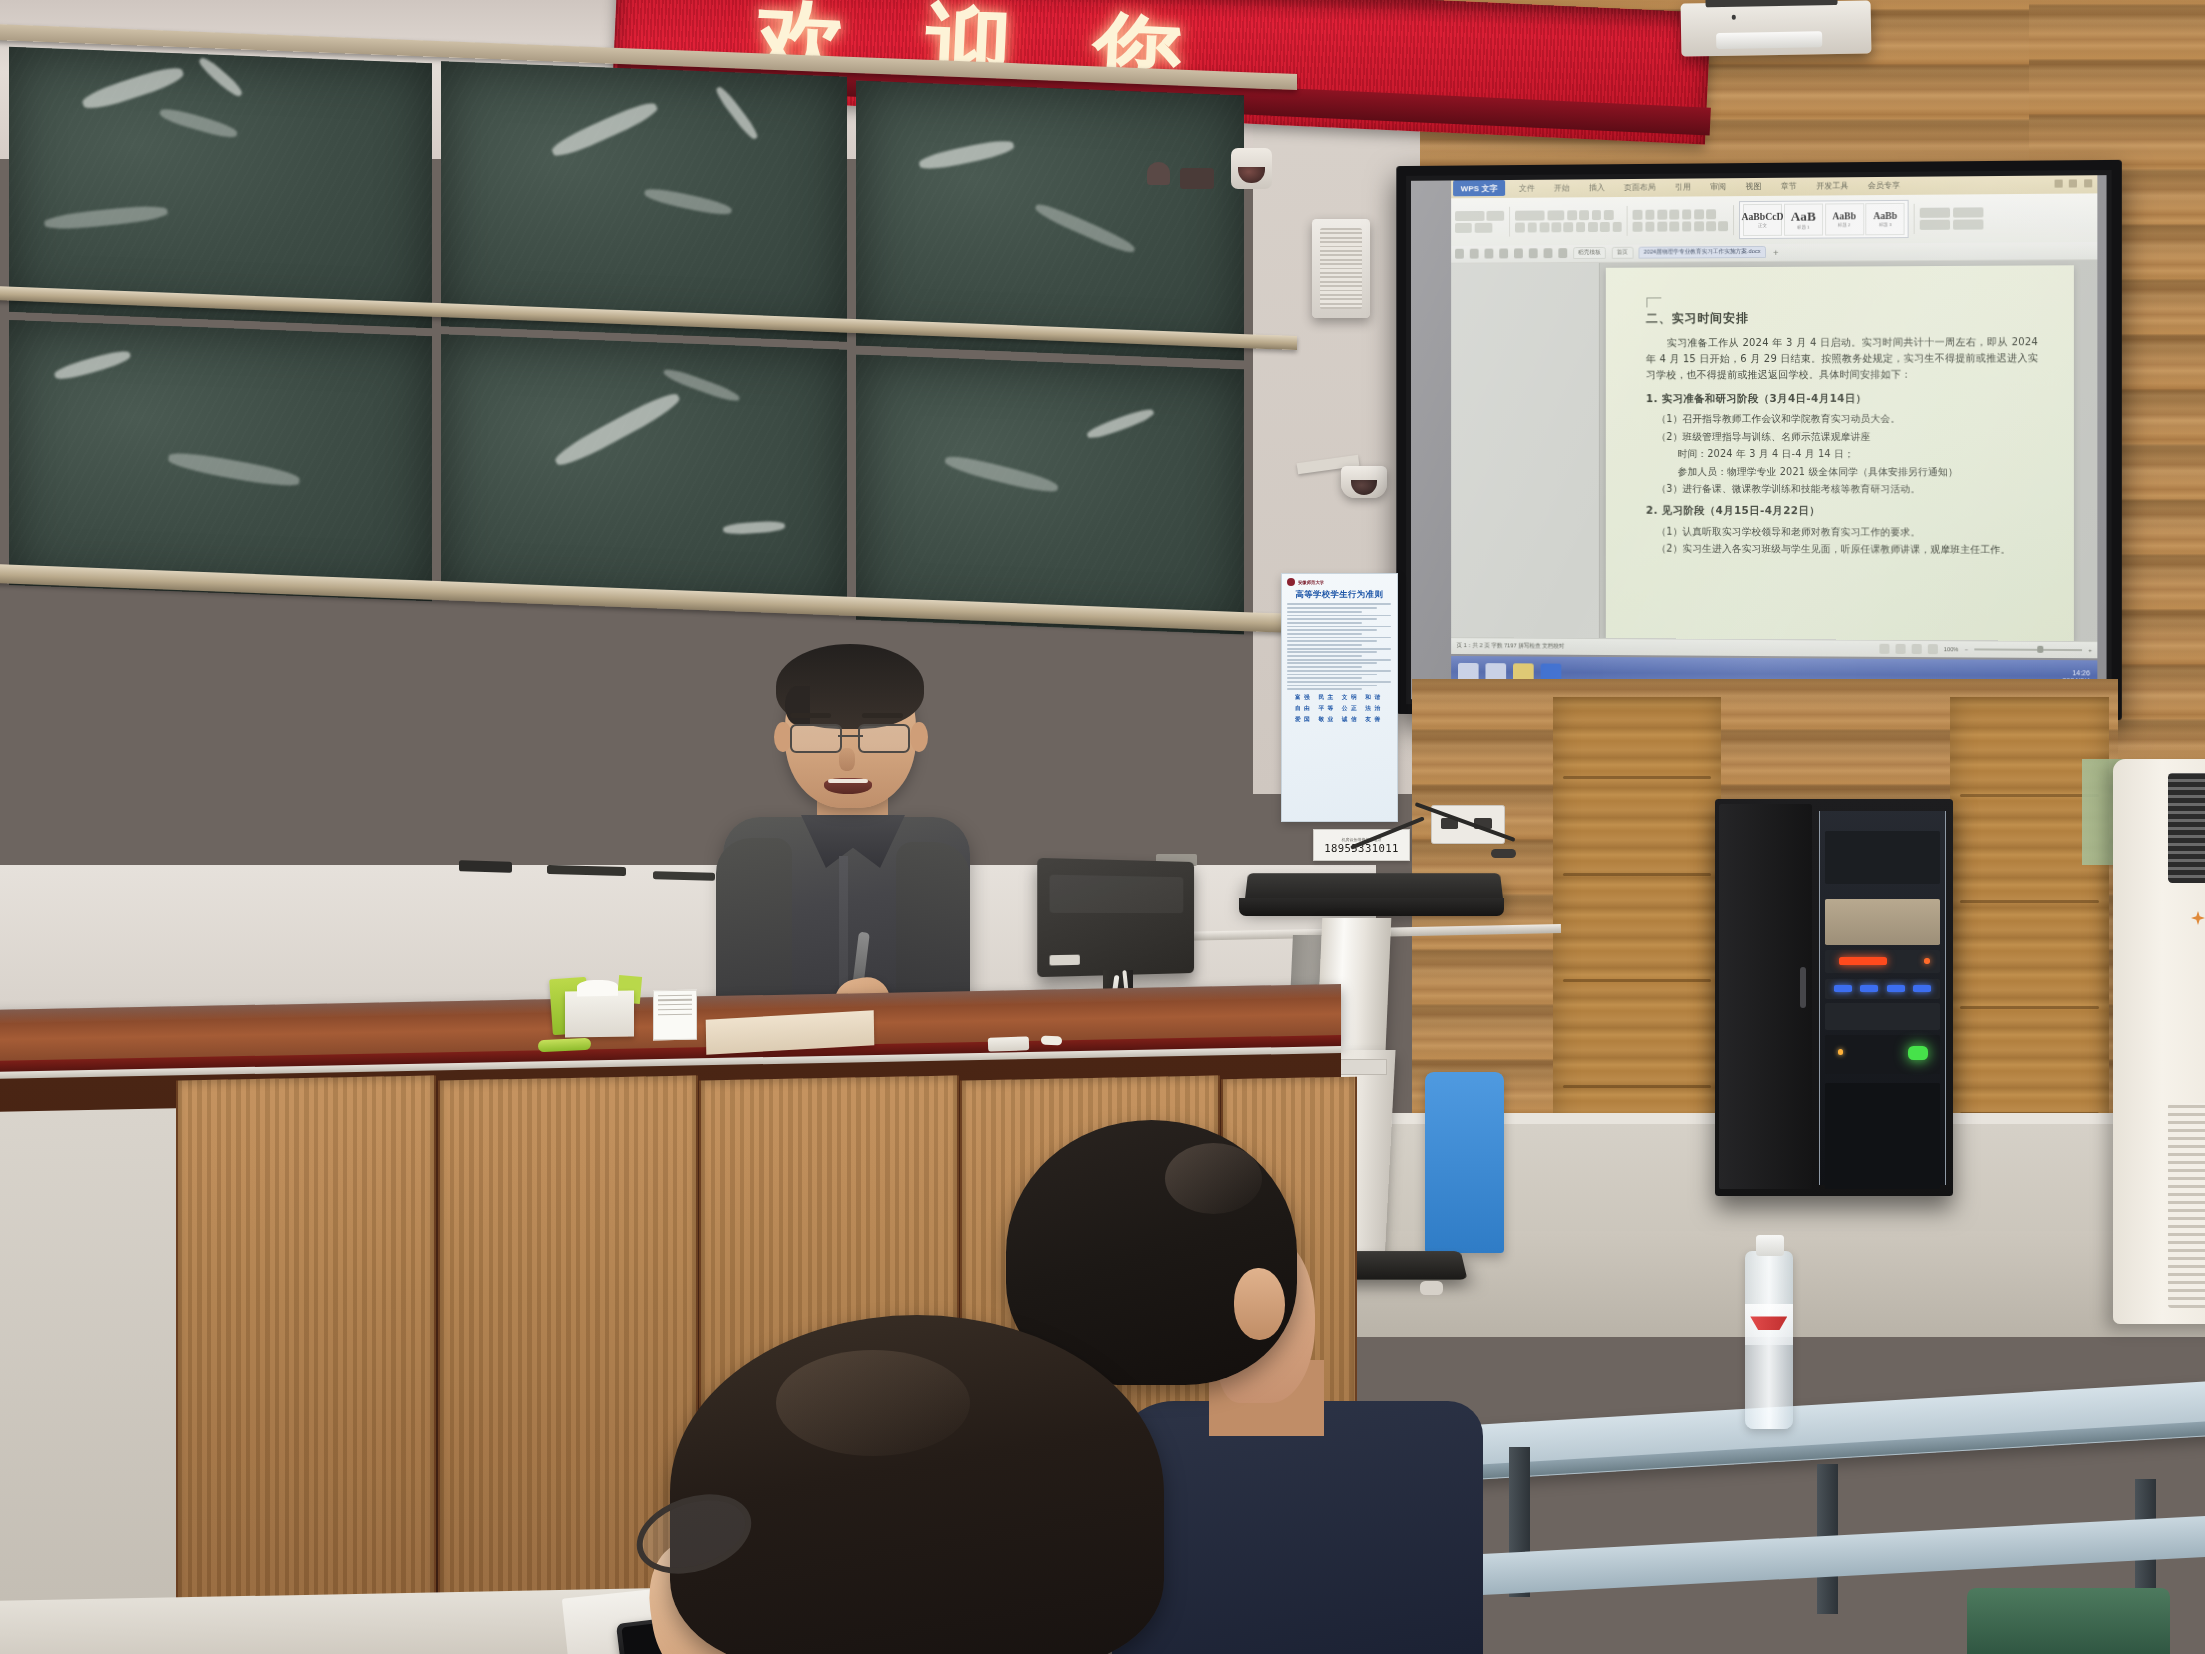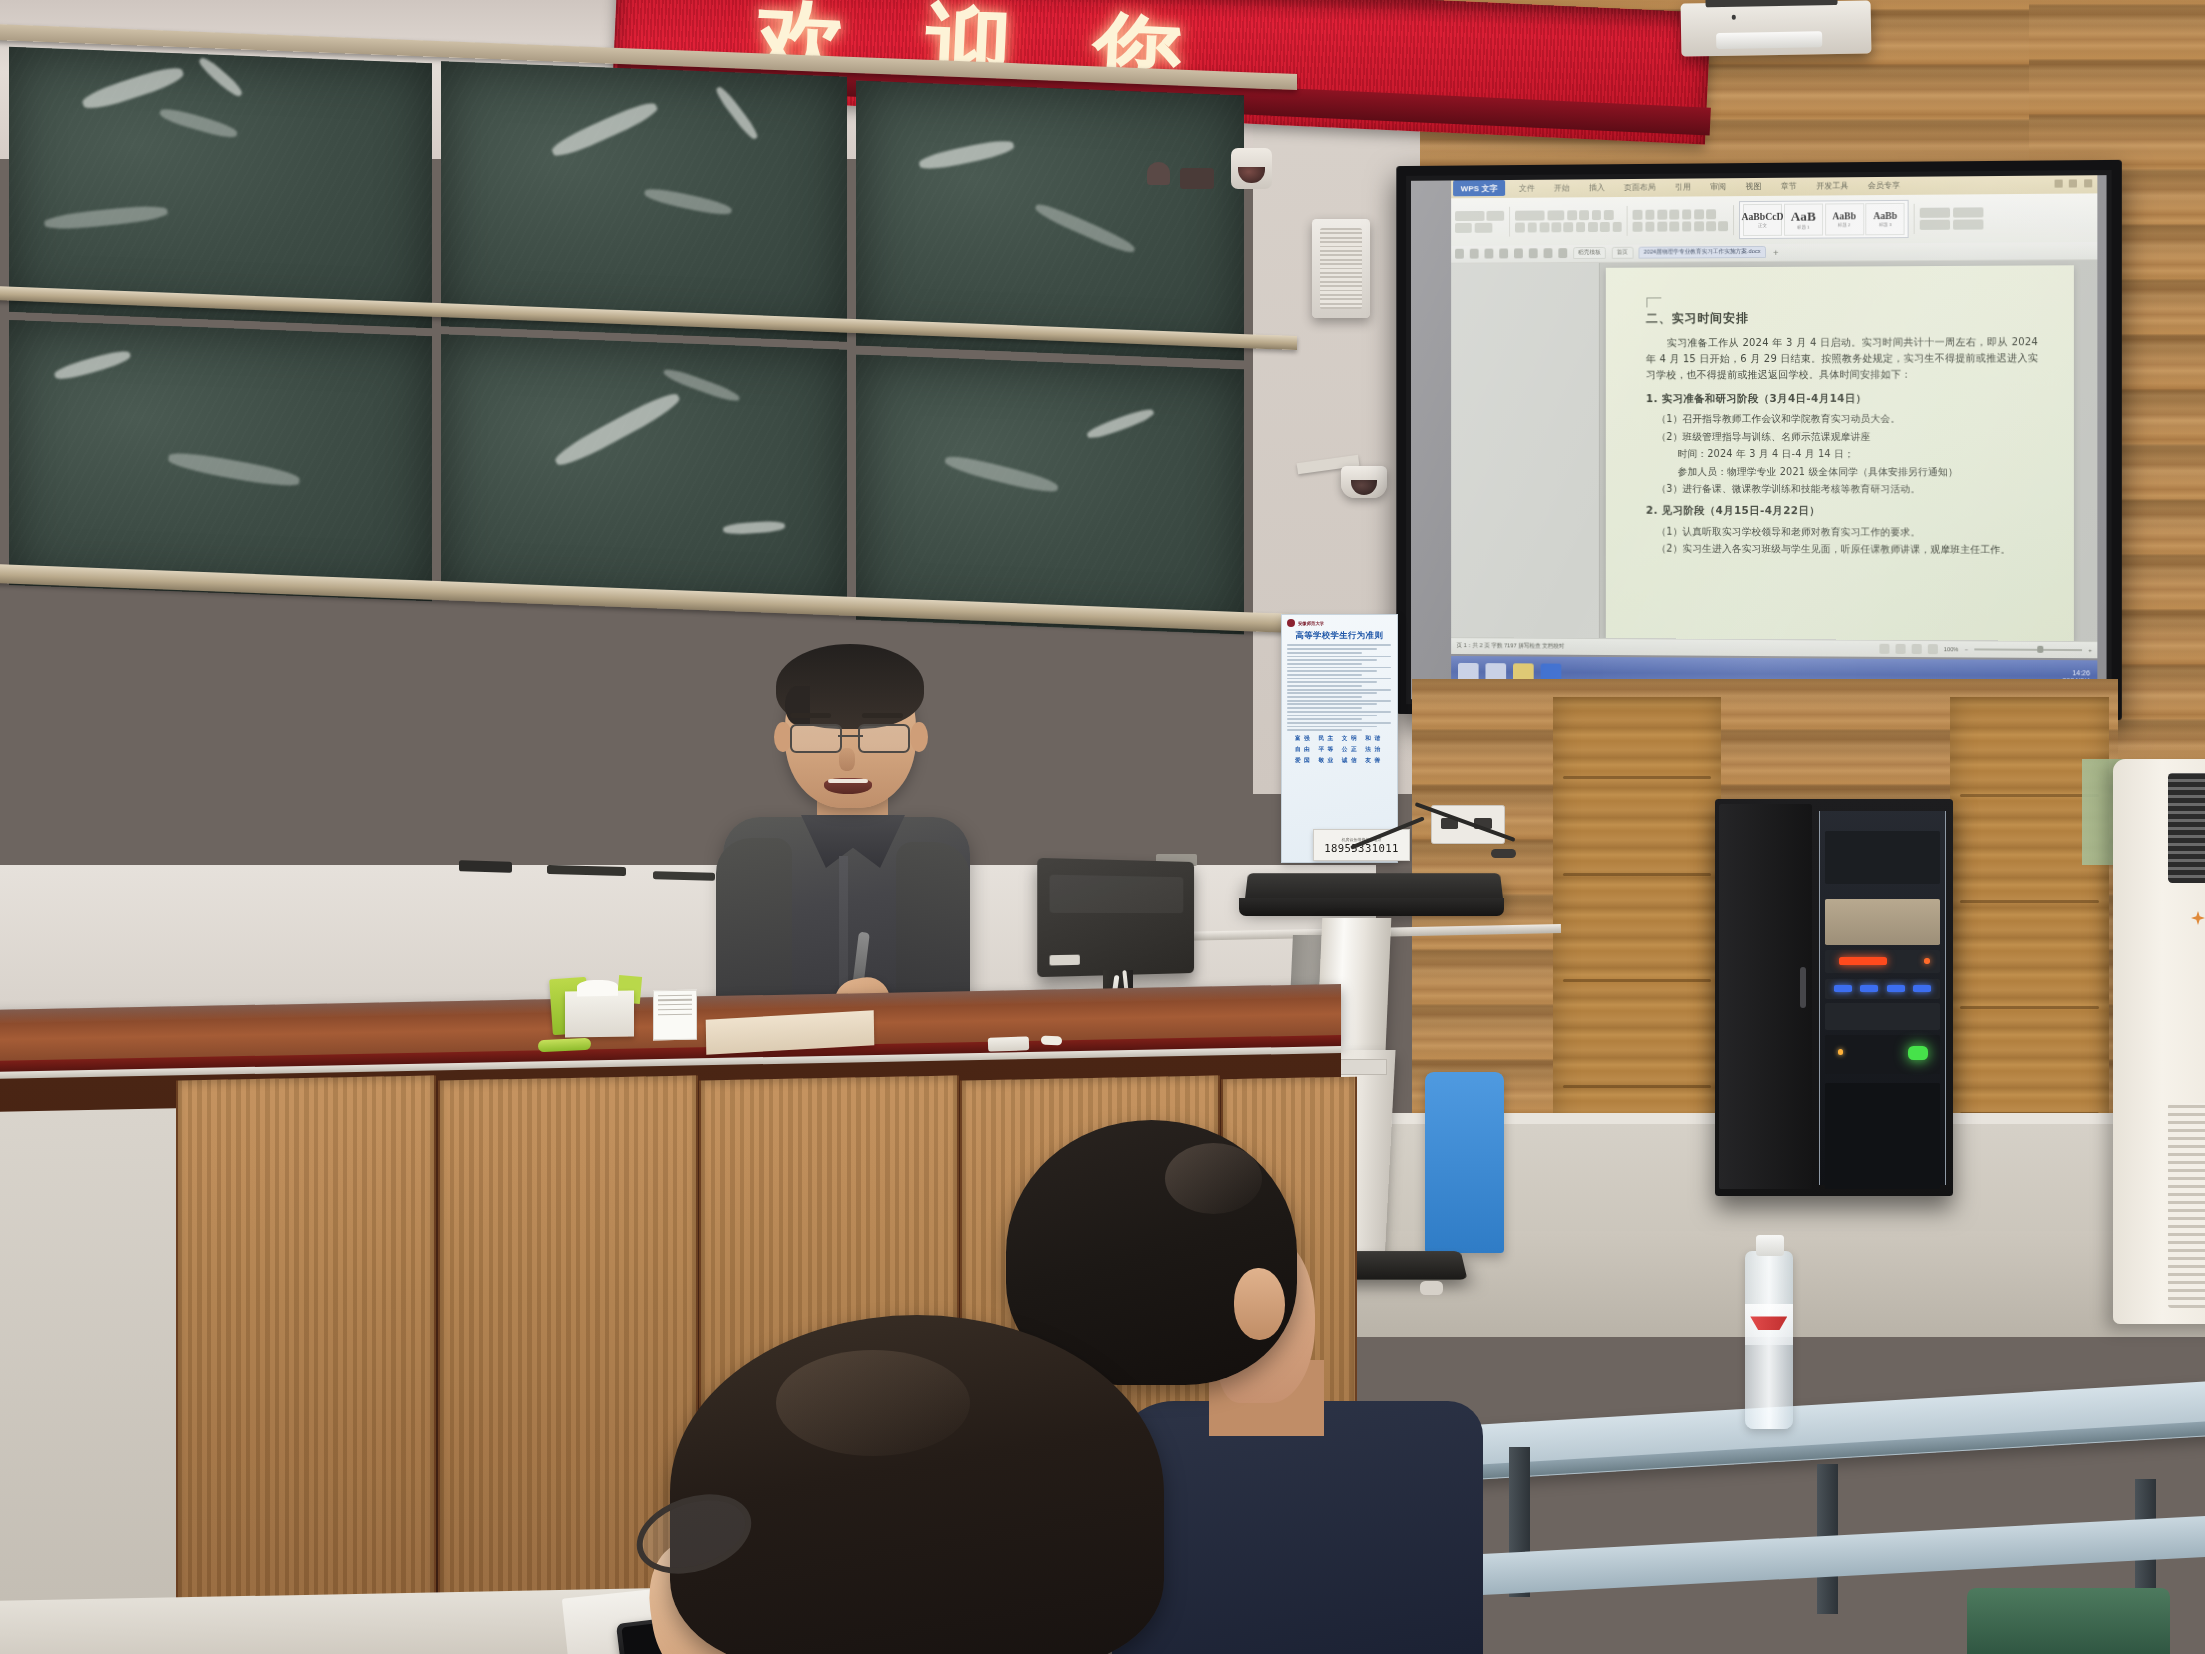--- a/index.html
+++ b/index.html
@@ -159,21 +159,21 @@
   .dome-cam i{position:absolute;left:7px;top:19.4px;width:26.5px;height:16px;
     background:radial-gradient(ellipse at 40% 30%,#7a4b46,#32201f);border-radius:0 0 13.2px 13.2px;}
   .cam-small{position:absolute;left:1180px;top:168px;width:34px;height:21px;
     background:#4a3b38;border-radius:3.5px;}
   .cam-small2{position:absolute;left:1147px;top:162px;width:23px;height:23px;
     background:#5a4946;border-radius:50% 50% 3.5px 3.5px;}
 
   
   .poster{position:absolute;left:1281px;top:573px;width:104px;height:238px;
     background:linear-gradient(170deg,#f4f8fb,#e4edf4);border:0.9px solid #c8d4dd;
-    box-shadow:0 3.5px 8.8px rgba(0,0,0,.22);padding:4.4px 5.3px;overflow:hidden;margin-top:41px;}
+    box-shadow:0 3.5px 8.8px rgba(0,0,0,.22);padding:4.4px 5.3px;overflow:hidden;}
   .poster-logo{display:flex;align-items:center;gap:2.6px;margin-bottom:2.6px;}
   .poster-logo span:first-child{width:8px;height:8px;border-radius:50%;background:#8b2230;}
   .poster-logo span:last-child{font-size:4.4px;color:#7d2230;font-weight:700;}
   .poster-title{font-size:8.4px;color:#1f57a8;font-weight:700;text-align:center;
     letter-spacing:0.4px;margin:1.8px 0 3.5px;}
   .poster-lines span{display:block;height:1.8px;background:#b9c6d2;margin:1.9px 0;border-radius:0.9px;}
   .poster-lines span.sh{width:72%;}.poster-lines span.sh2{width:86%;}
   .poster-vals{margin-top:4.4px;display:flex;flex-direction:column;gap:2.6px;align-items:center;}
   .poster-vals div{font-size:5.7px;color:#1f57a8;letter-spacing:3.5px;font-weight:700;}
   .phoneplate{position:absolute;left:1313px;top:829px;width:95px;height:30px;

